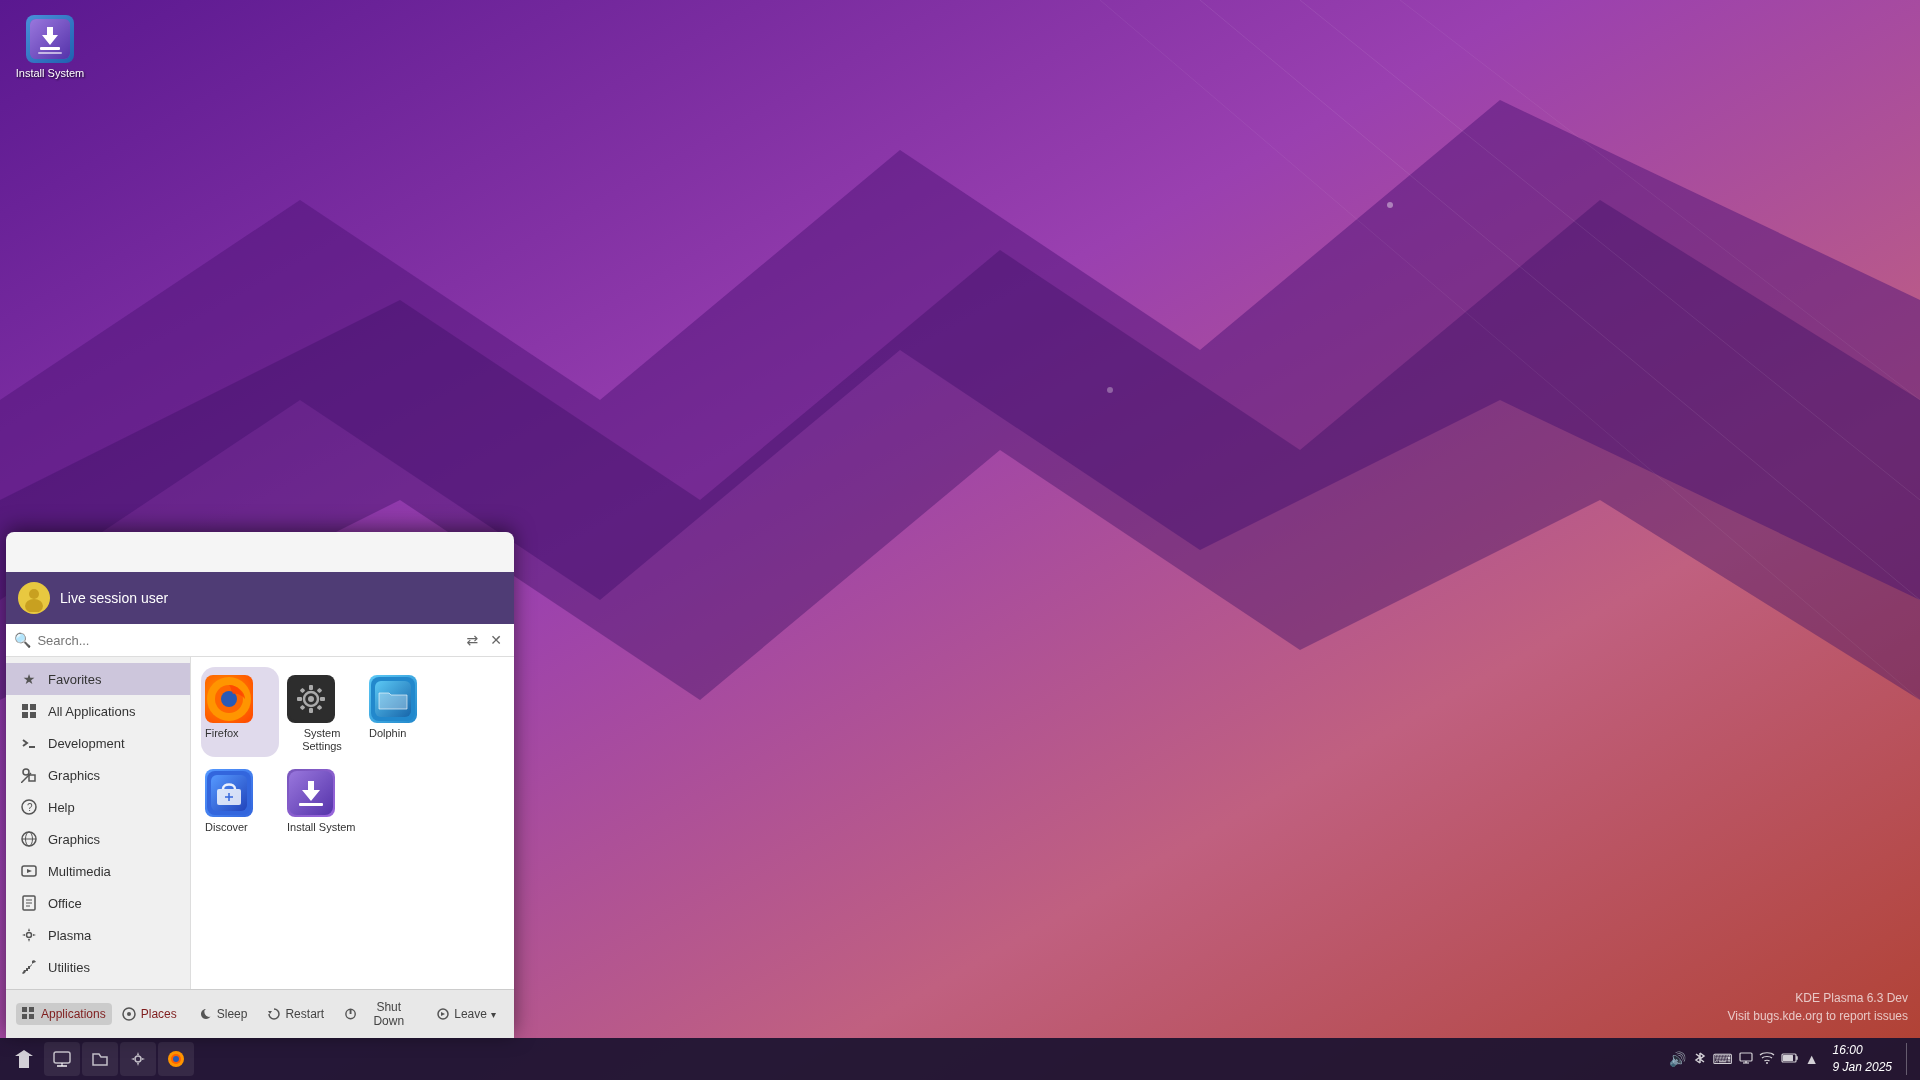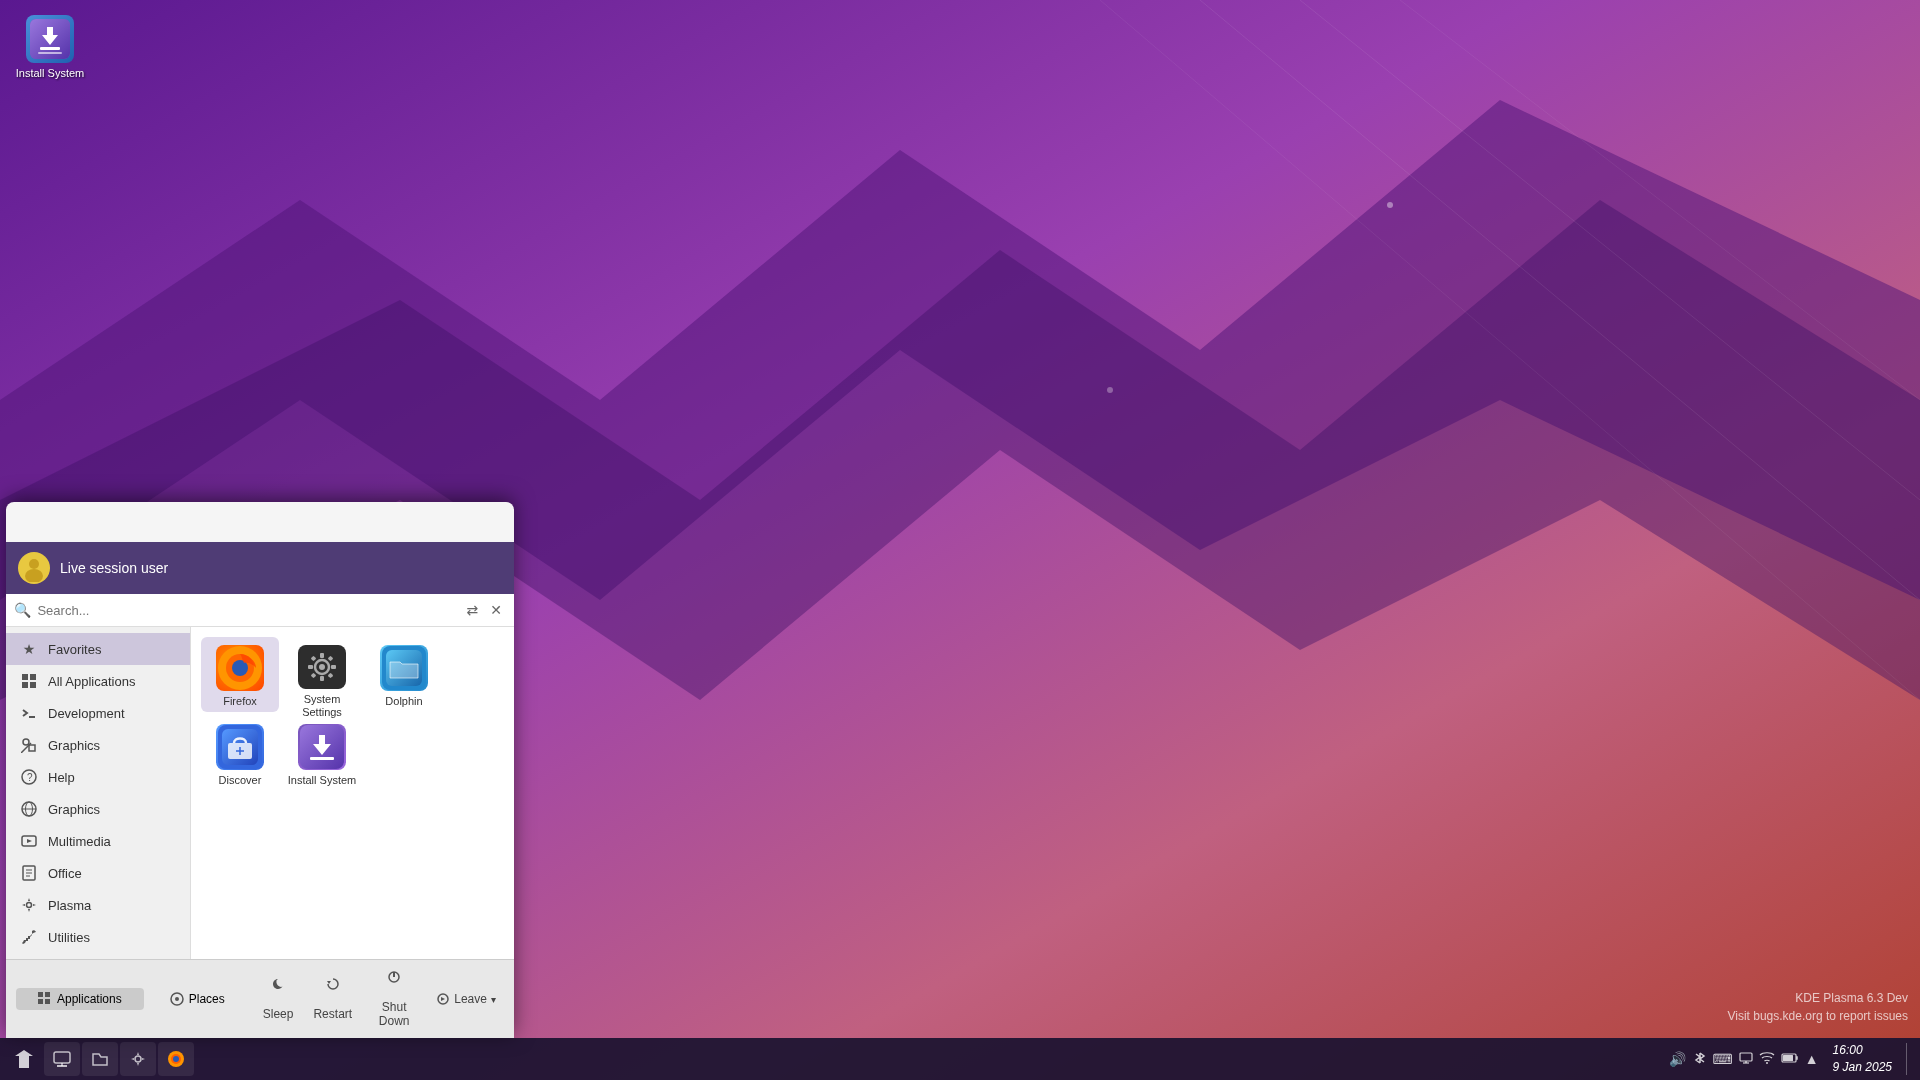--- a/index.html
+++ b/index.html
@@ -296,27 +296,27 @@
     }
 
     .app-grid {
       display: flex;
       flex-wrap: wrap;
       gap: 4px;
     }
 
     .app-item {
       width: 78px;
-      height: 75px;
+      height: 90px;
       display: flex;
       flex-direction: column;
-      align-items: center;
+      align-items: flex-start;
       justify-content: flex-start;
       padding: 8px 4px 4px;
-      border-radius: 6px;
+      border-radius: 14px;
       cursor: pointer;
       transition: background 0.15s;
     }
 
     .app-item.selected {
       background: rgba(100, 70, 160, 0.2);
     }
 
     .app-icon {
       width: 48px;
@@ -370,49 +370,48 @@
       display: flex;
       align-items: center;
       padding: 6px 10px;
       gap: 4px;
     }
 
     .footer-tab {
       display: flex;
       align-items: center;
       gap: 5px;
-      padding: 4px 22px;
+      padding: 4px 6px;
       border-radius: 4px;
       cursor: pointer;
       font-size: 12px;
-      color: #000000;
+      color: #7f1d1d;
       background: none;
       border: none;
     }
 
     .footer-tab.active {
       background: rgba(0,0,0,0.12);
     }
 
     .footer-divider {
       flex: 1;
     }
 
     .footer-action {
       display: flex;
       align-items: center;
-      gap: 16px;
+      gap: 4px;
       padding: 4px 8px;
       border-radius: 4px;
       cursor: pointer;
       font-size: 12px;
       color: #444;
       background: none;
       border: none;
-      flex-direction: column;
     }
 
     .footer-leave {
       display: flex;
       align-items: center;
       gap: 4px;
       padding: 4px 8px;
       border-radius: 4px;
       cursor: pointer;
       font-size: 12px;

